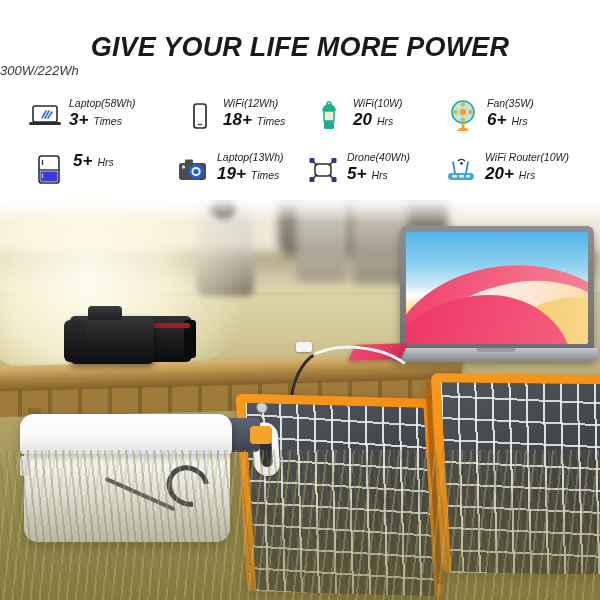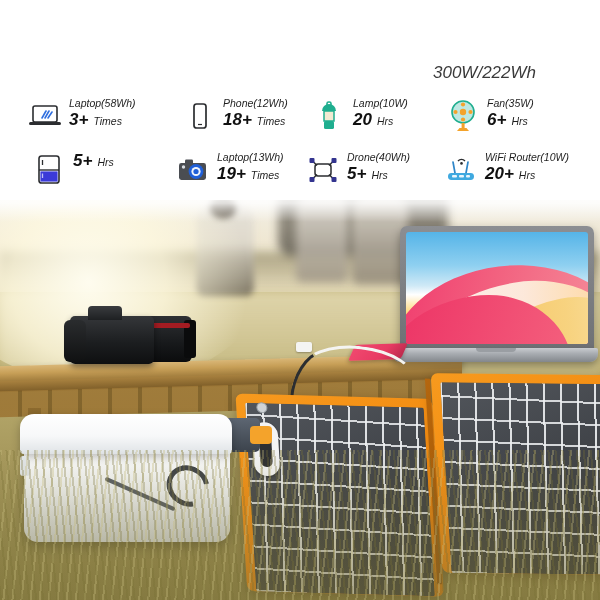--- a/index.html
+++ b/index.html
@@ -11,22 +11,22 @@
   .poster{position:relative;width:600px;height:600px;overflow:hidden;background:#fff;}
 
   
   .header{position:absolute;left:0;top:0;width:600px;height:200px;background:#fff;z-index:40;}
   .title{
     position:absolute;top:32px;left:0;width:600px;text-align:center;
     font-size:27px;font-weight:bold;font-style:italic;letter-spacing:.2px;
     color:#1a1a1a;white-space:nowrap;
   }
   .subtitle{
-    position:absolute;top:63px;left:0;width:536px;text-align:right;
-    font-size:17px;font-style:italic;color:#3a3a3a;
+    position:absolute;top:63px;left:0;width:536px;text-align:left;
+    font-size:13px;font-style:italic;color:#3a3a3a;
   }
 
   
   .specs{position:absolute;top:96px;left:0;width:600px;}
   .spec-row{position:relative;width:531px;height:54px;padding-left:37px;}
   .spec{position:absolute;display:flex;align-items:flex-start;gap:7px;}
   .spec .ic{width:34px;height:34px;flex:0 0 34px;display:flex;align-items:center;justify-content:center;margin-top:3px;}
   .spec .tx{display:flex;flex-direction:column;justify-content:center;padding-top:1px;}
   .dev-name{font-size:10.5px;font-style:italic;color:#1f1f1f;line-height:12.5px;white-space:nowrap;}
   .dev-name.wrap{white-space:normal;max-width:92px;}
@@ -188,20 +188,21 @@
   
   .blend{position:absolute;left:0;top:188px;width:600px;height:34px;z-index:35;
     background:linear-gradient(180deg,#ffffff 0%, rgba(255,255,255,.82) 45%, rgba(255,255,255,0) 100%);}
 </style>
 </head>
 <body>
 
 <div class="poster">
 
   <div class="header">
+    <div class="title">GIVE YOUR LIFE MORE POWER</div>
     <div class="subtitle">300W/222Wh</div>
 
     <div class="specs">
 
       <div class="spec-row">
 
         <div class="spec p-laptop">
           <div class="ic">
             <svg width="34" height="26" viewBox="0 0 34 26">
               <rect x="5" y="3" width="24" height="16" rx="2" fill="#fff" stroke="#2b2d30" stroke-width="1.6"></rect>
@@ -223,39 +224,39 @@
         </div>
 
         <div class="spec p-phone">
           <div class="ic">
             <svg width="34" height="30" viewBox="0 0 34 30">
               <rect x="12" y="3" width="12" height="24" rx="2.6" fill="#fff" stroke="#2b2d30" stroke-width="1.7"></rect>
               <line x1="16" y1="23.5" x2="20" y2="23.5" stroke="#2b2d30" stroke-width="1.2"></line>
             </svg>
           </div>
           <div class="tx">
-            <div class="dev-name">Phone(12Wh)</div>
+            <div class="dev-name">WiFi(12Wh)</div>
             <div class="val-line">
               <span class="val">18+</span>
               <span class="unit">Times</span>
             </div>
           </div>
         </div>
 
         <div class="spec p-lamp">
           <div class="ic">
             <svg width="34" height="32" viewBox="0 0 34 32">
               <path d="M10 11 a7 7 0 0 1 14 0 z" fill="#1fae8f"></path>
               <rect x="15" y="2" width="4" height="4" rx="1.6" fill="none" stroke="#1fae8f" stroke-width="1.6"></rect>
               <rect x="12" y="11" width="10" height="10" fill="#f2ead2" stroke="#1fae8f" stroke-width="1.5"></rect>
               <rect x="12" y="21" width="10" height="8" rx="1.6" fill="#1fae8f"></rect>
             </svg>
           </div>
           <div class="tx">
-            <div class="dev-name">Lamp(10W)</div>
+            <div class="dev-name">WiFi(10W)</div>
             <div class="val-line">
               <span class="val">20</span>
               <span class="unit">Hrs</span>
             </div>
           </div>
         </div>
 
         <div class="spec p-fan">
           <div class="ic">
             <svg width="34" height="34" viewBox="0 0 34 34">

